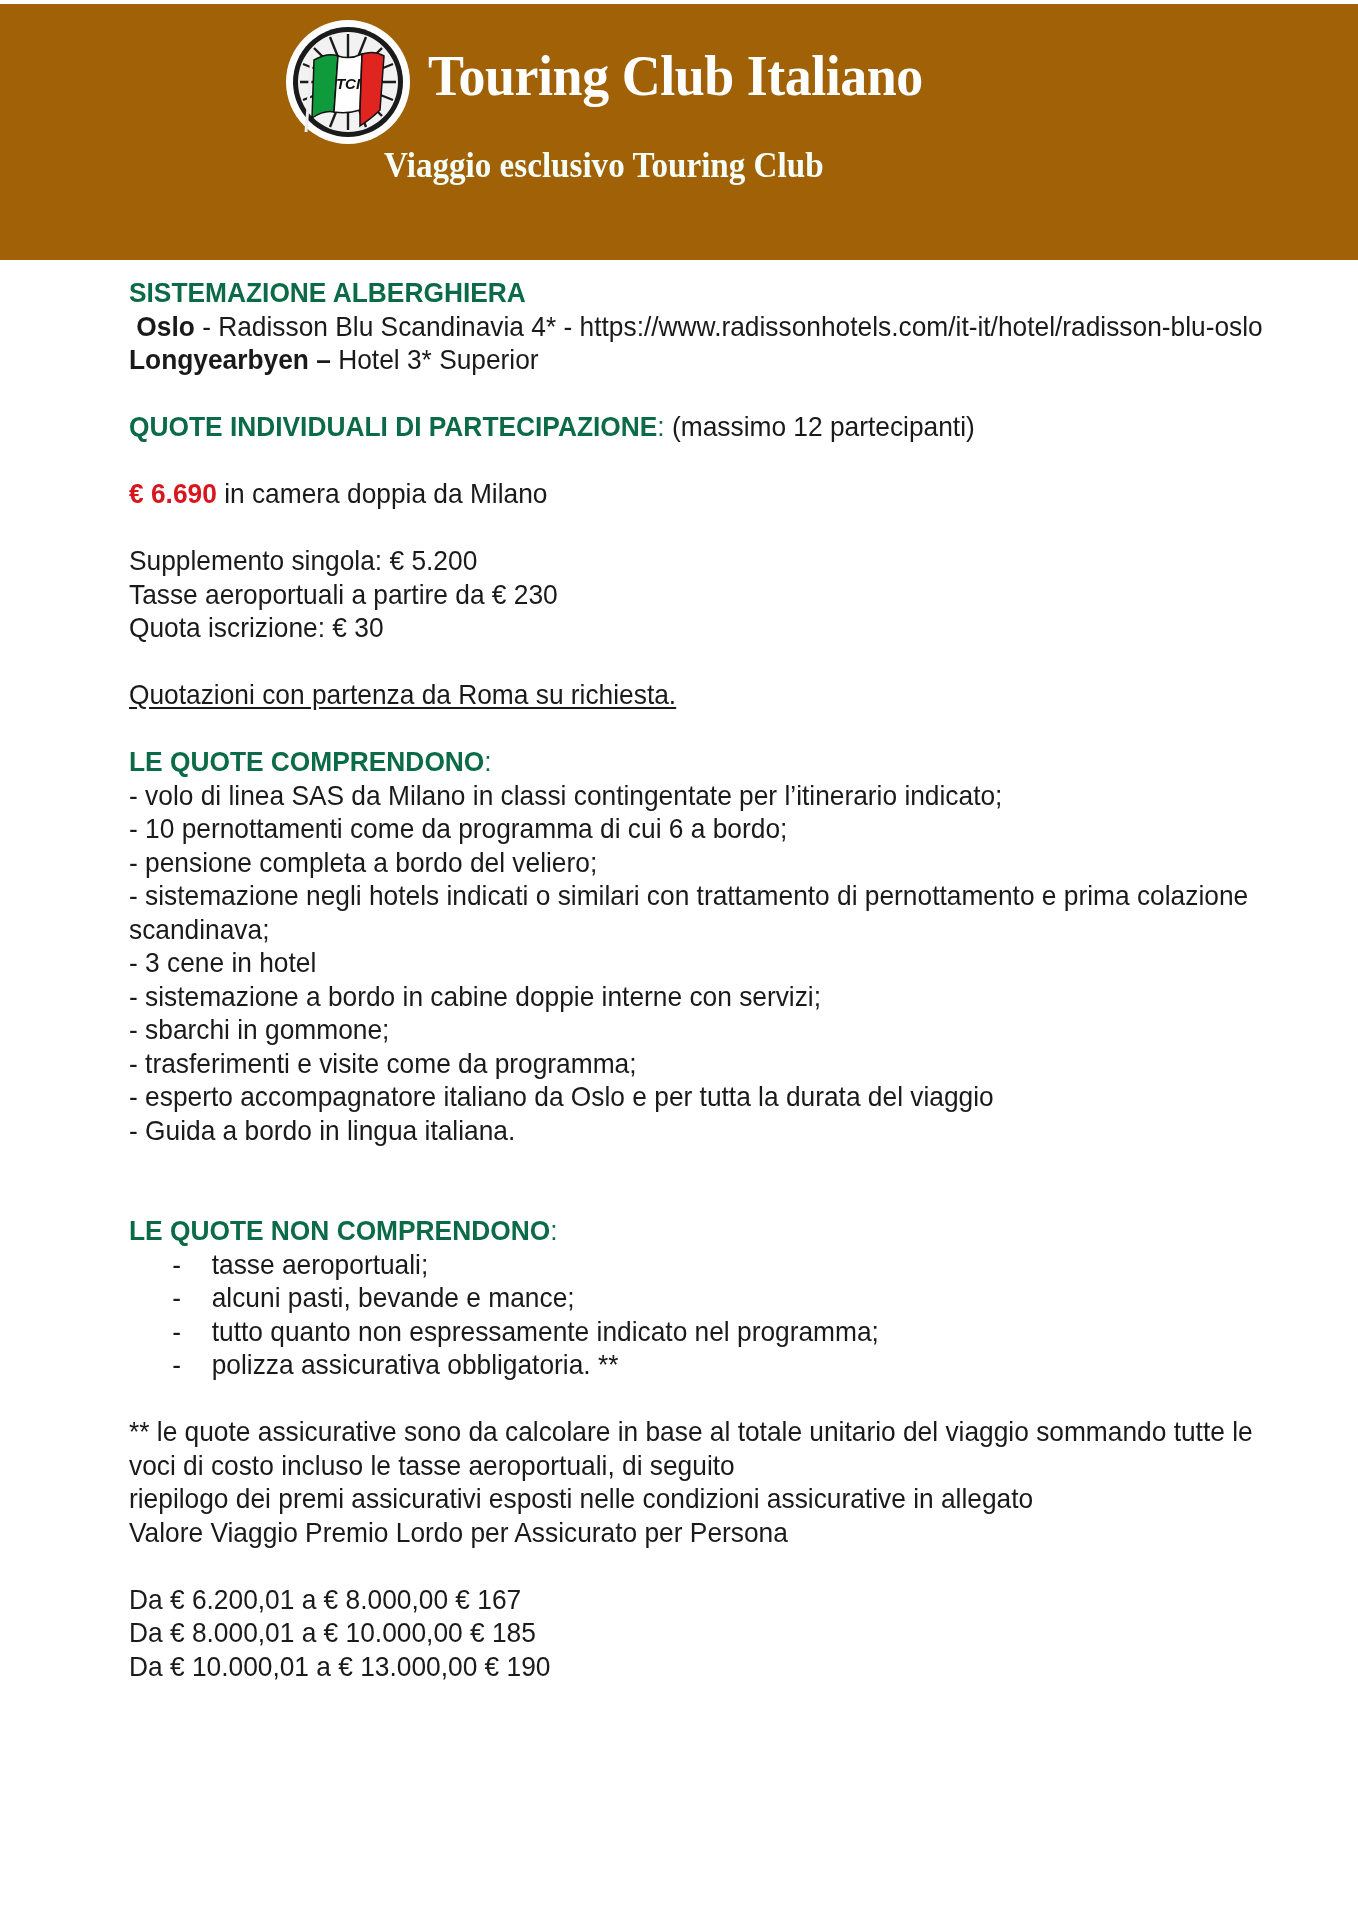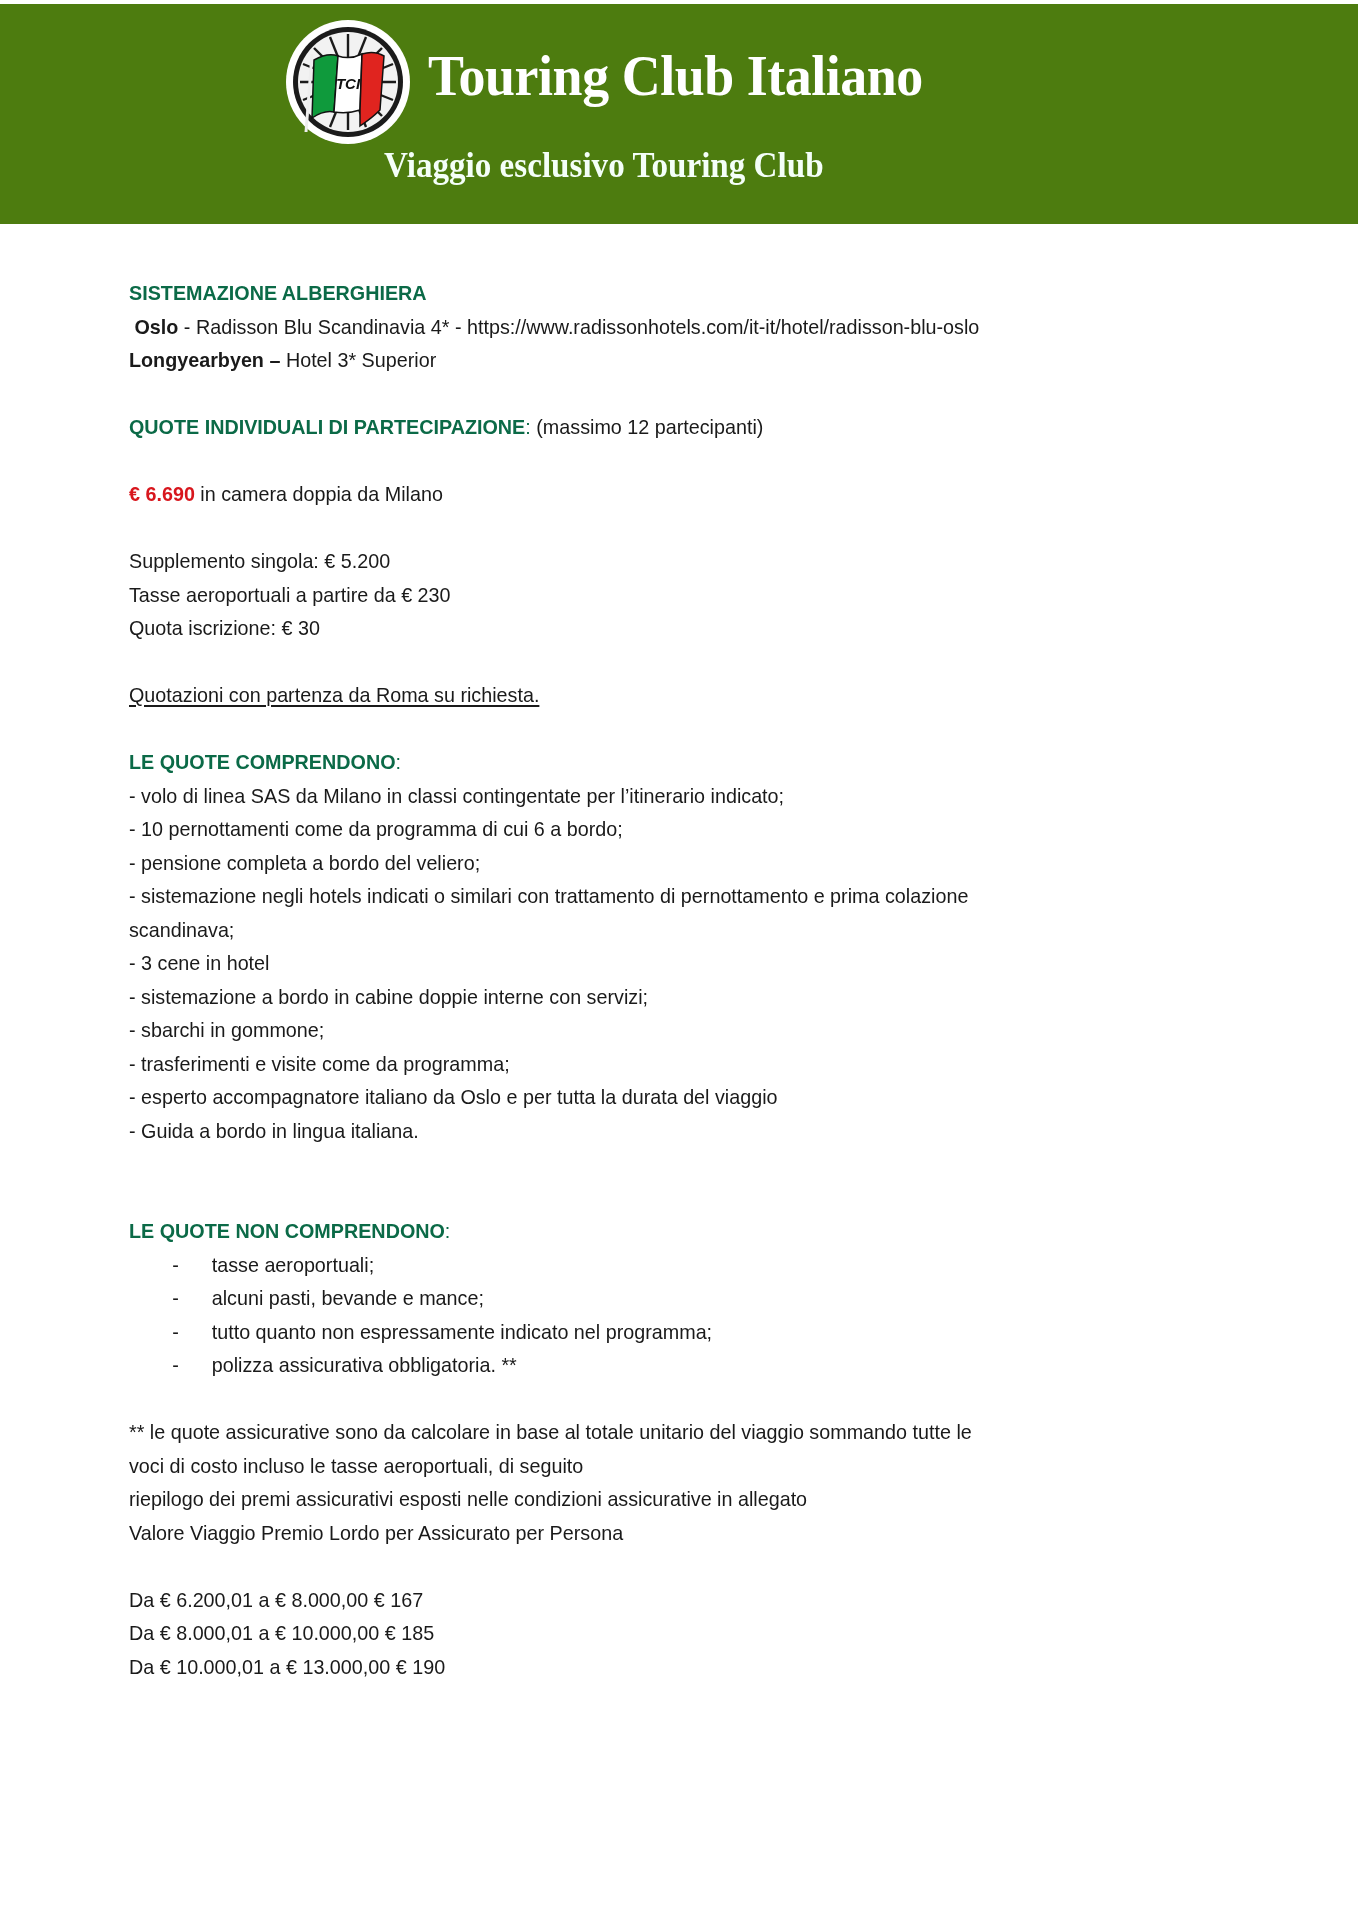--- a/index.html
+++ b/index.html
@@ -1,24 +1,24 @@
 <!DOCTYPE html>
 <html><head>
 <meta charset="utf-8">
 <style>
   html, body { margin: 0; padding: 0; background: #ffffff; }
   body { width: 1358px; height: 1920px; position: relative; overflow: hidden;
          font-family: "Liberation Sans", sans-serif; color: #1a1a1a; }
-  .header { position: absolute; left: 0; top: 4px; width: 1358px; height: 220px; background: #4d7c0f; }
+  .header { position: absolute; left: 0; top: 4px; width: 1358px; height: 256px; background: #a16207; }
   .logo { position: absolute; left: 284px; top: 14px; width: 128px; height: 128px; }
   .title { position: absolute; left: 428px; top: 38px; font-family: "Liberation Serif", serif; font-weight: bold;
            font-size: 58px; color: #ffffff; letter-spacing: -0.5px; transform: scaleX(0.93); transform-origin: left top; white-space: nowrap; }
   .subtitle { position: absolute; left: 384px; top: 140px; font-family: "Liberation Serif", serif; font-weight: bold;
               font-size: 36px; color: #f4fff8; transform: scaleX(0.92); transform-origin: left top; white-space: nowrap; }
-  .content { position: absolute; left: 129px; top: 276px; width: 1130px; font-size: 21px; line-height: 33.5px; }
+  .content { position: absolute; left: 129px; top: 276px; width: 1130px; font-size: 28px; line-height: 33.5px; }
   .line { height: 33.5px; white-space: nowrap; transform: scaleX(0.94); transform-origin: left center; }
   .blank { height: 33.5px; }
   .h { color: #0b6a47; font-weight: bold; }
   .b { font-weight: bold; }
   .red { color: #d8161d; font-weight: bold; }
   .u { text-decoration: underline; text-underline-offset: 3px; }
   .sub-item { position: relative; height: 33.5px; white-space: nowrap; transform: scaleX(0.94); transform-origin: left center; }
   .sub-item .dash { position: absolute; left: 46px; }
   .sub-item .txt { position: absolute; left: 88px; }
 </style>

